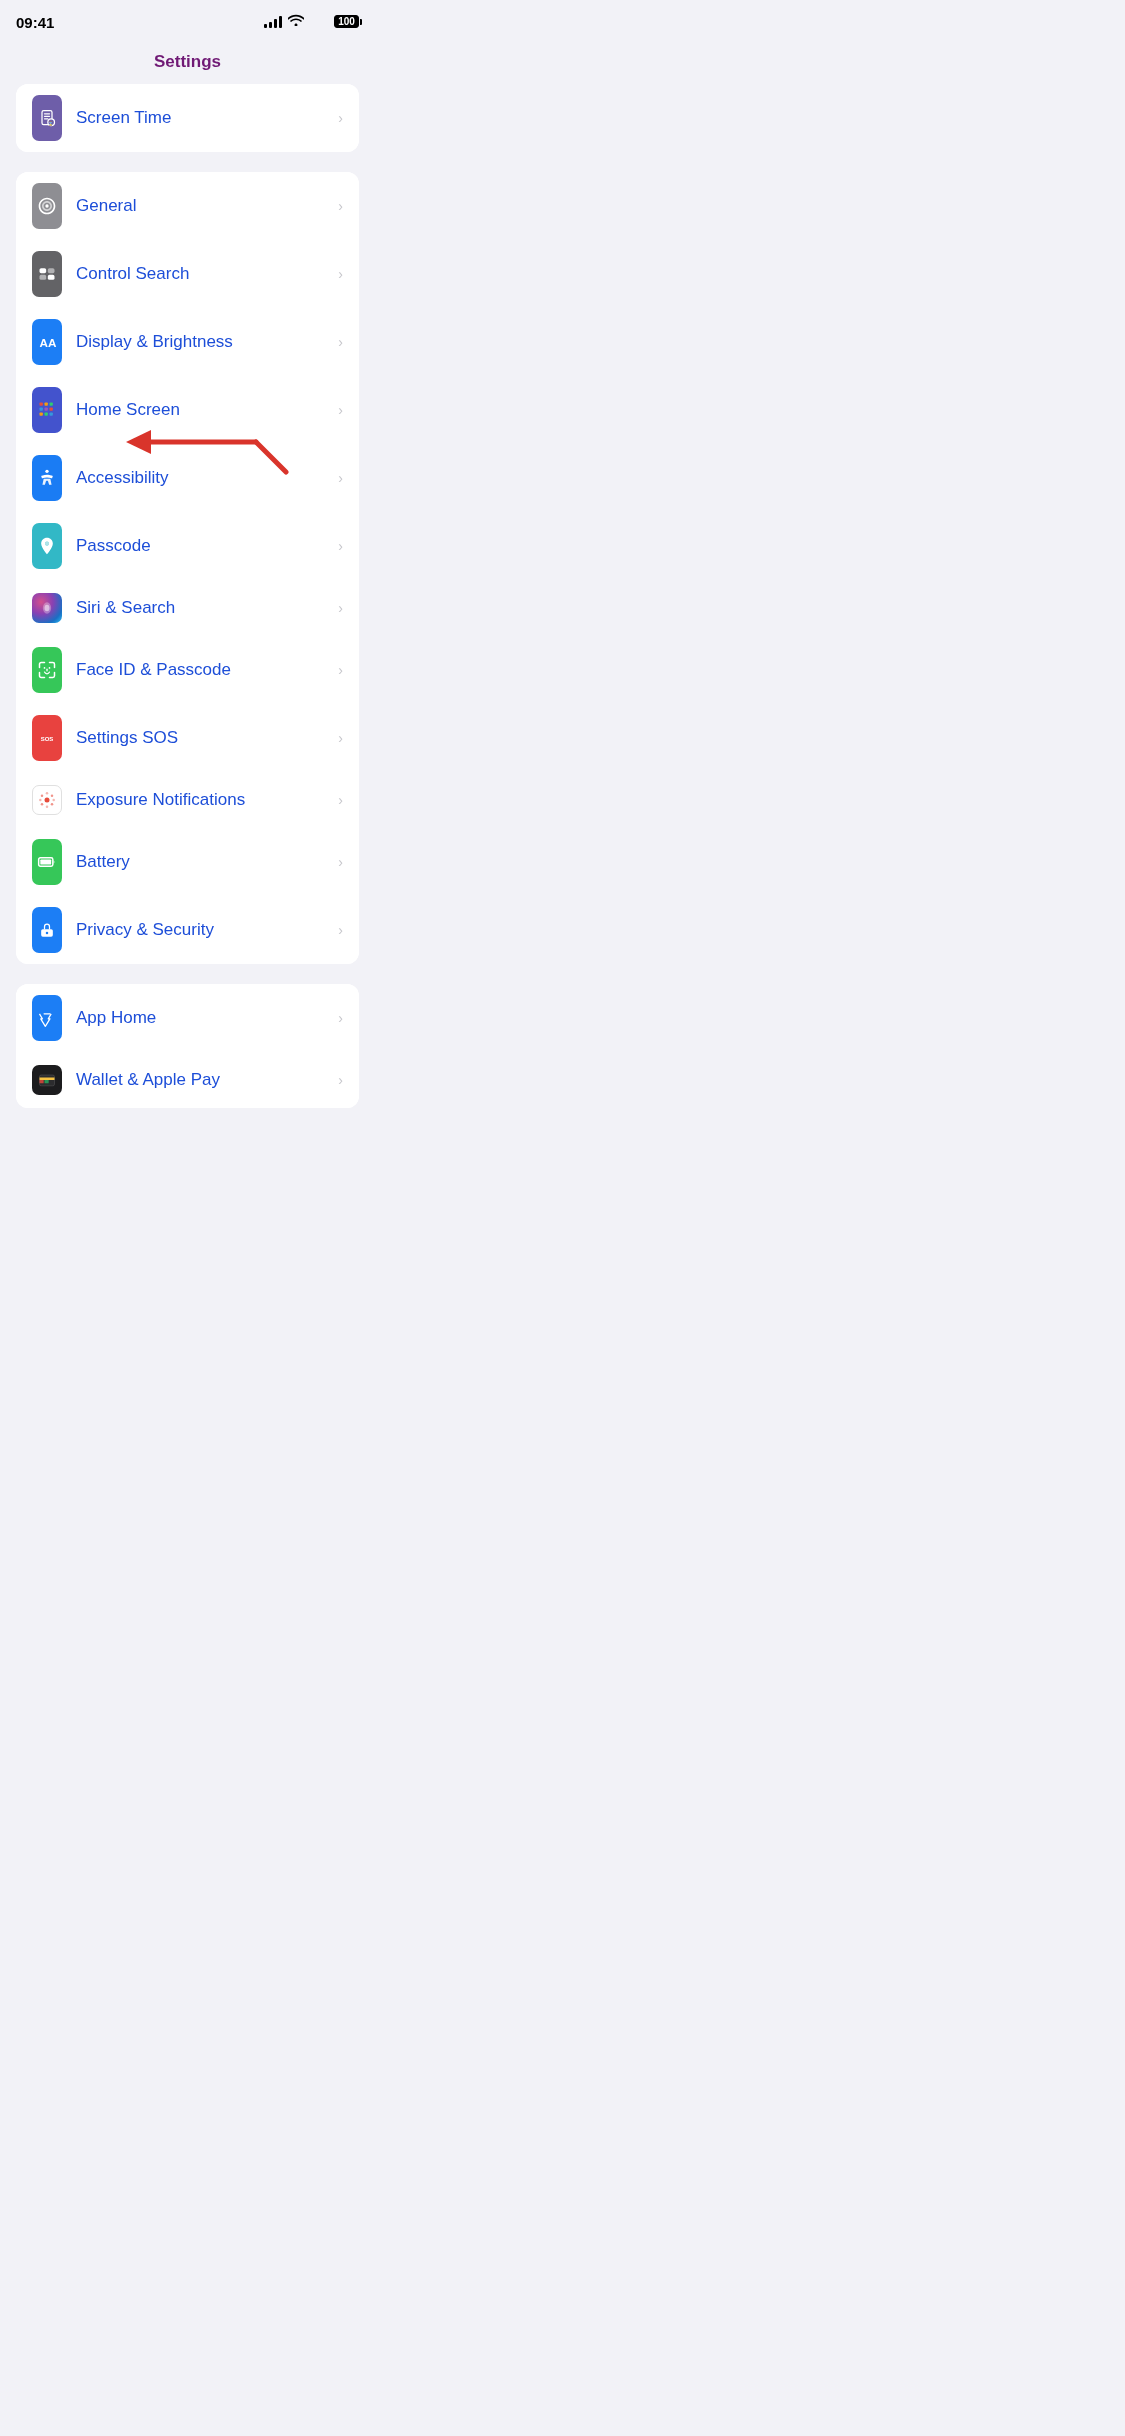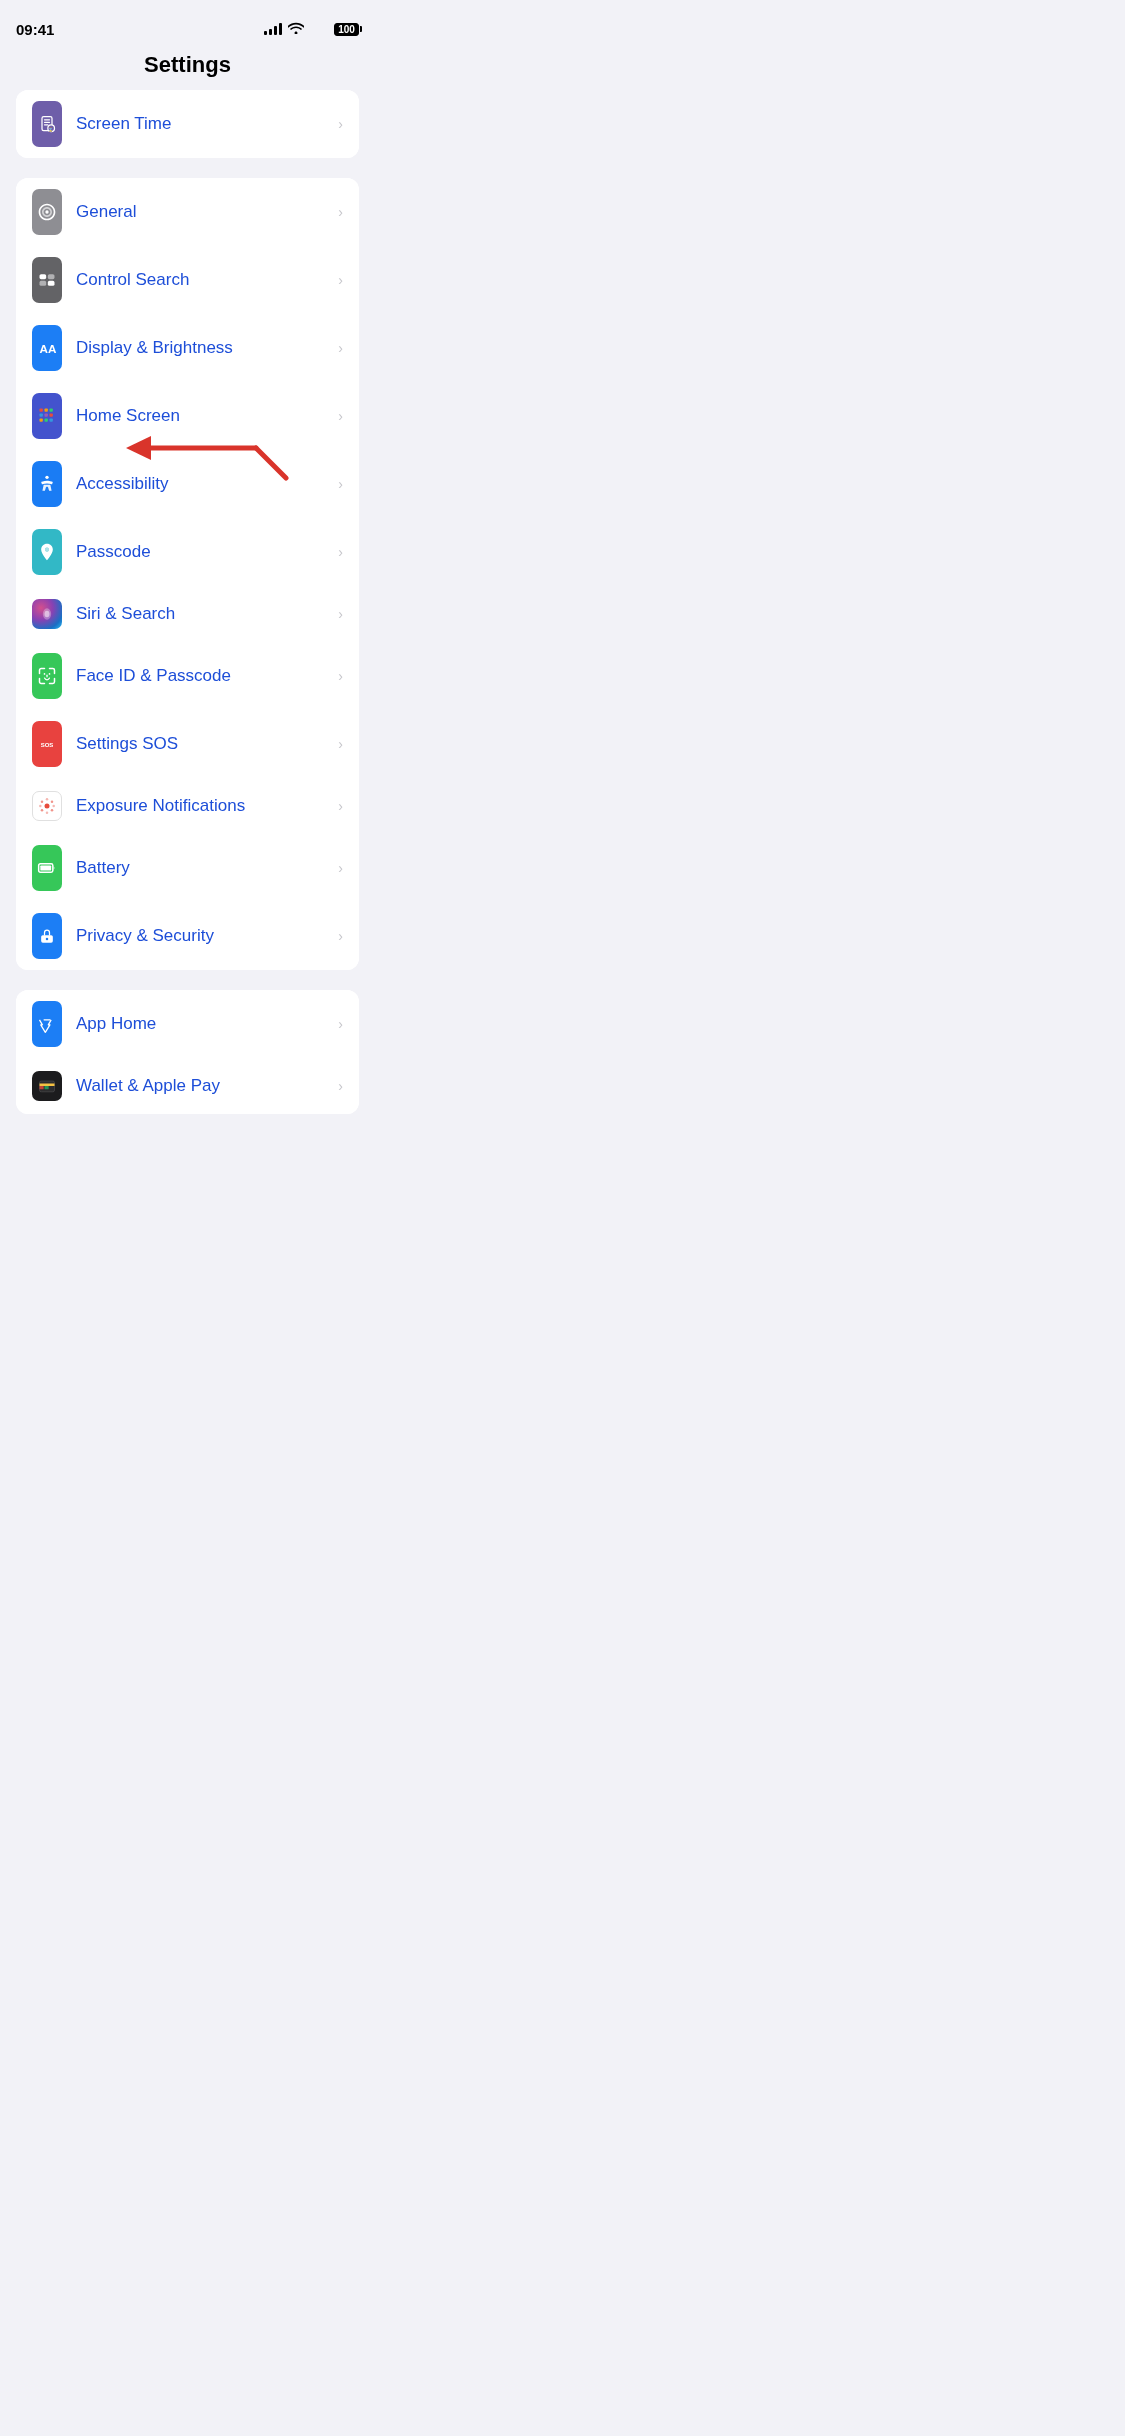--- a/index.html
+++ b/index.html
@@ -11,21 +11,21 @@
       width: 375px;
       min-height: 812px;
       position: relative;
       overflow-x: hidden;
     }
 
     
     .status-bar {
       display: flex;
       justify-content: space-between;
-      align-items: center;
+      align-items: flex-start;
       padding: 14px 16px 0 16px;
       height: 44px;
     }
 
     .status-time {
       font-size: 15px;
       font-weight: 600;
       color: #000;
     }
 
@@ -95,23 +95,23 @@
       color: #fff;
       position: absolute;
       left: 50%;
       transform: translateX(-50%);
       white-space: nowrap;
     }
 
     
     .page-title {
       text-align: center;
-      font-size: 22px;
+      font-size: 17px;
       font-weight: 700;
-      color: #000000;
+      color: #701a75;
       padding: 8px 16px 12px;
     }
 
     
     .settings-group {
       background: #fff;
       border-radius: 12px;
       margin: 0 16px 20px 16px;
       overflow: hidden;
     }

